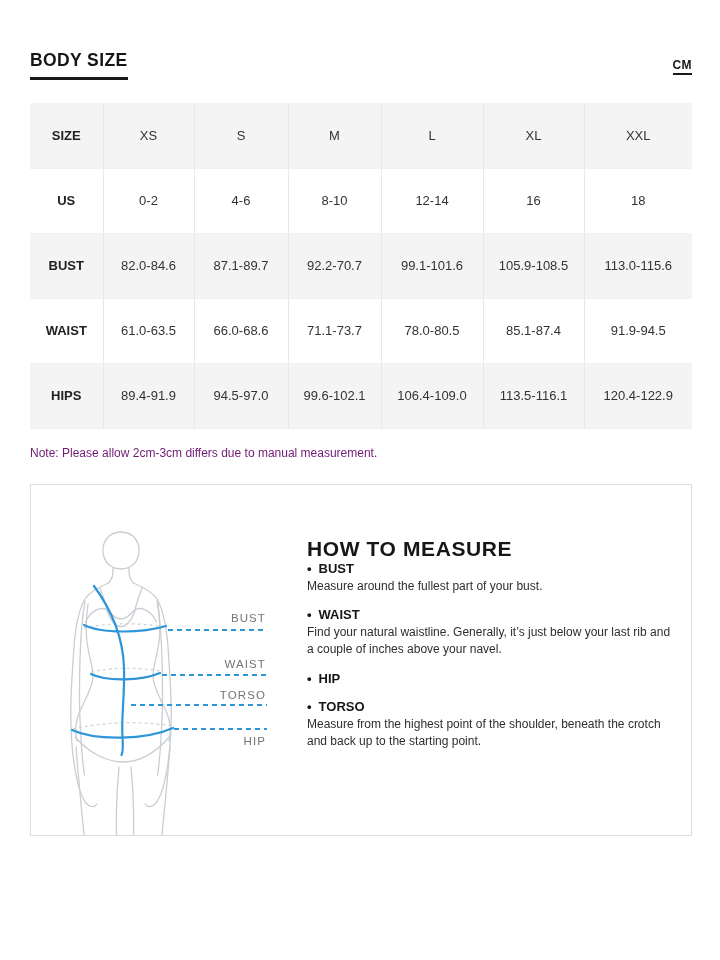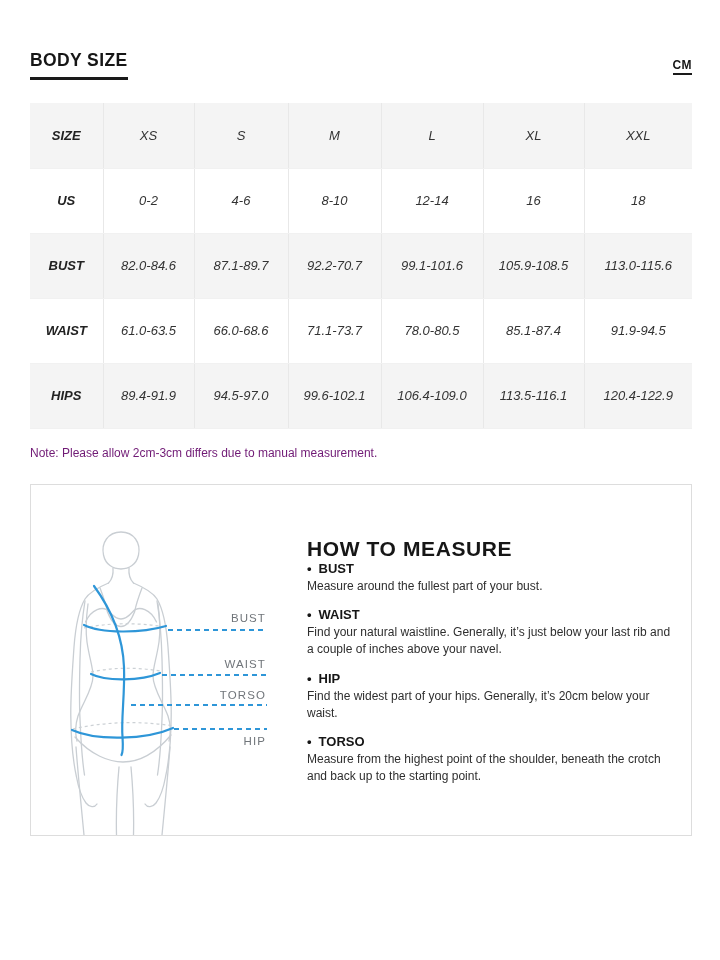--- a/index.html
+++ b/index.html
@@ -8,21 +8,21 @@
   .page { width:720px; height:960px; background:#fff; padding:50px 28px 0 30px; overflow:hidden; }
 
   
   .hdr { display:flex; justify-content:space-between; align-items:center; }
   .title { font-size:17.5px; font-weight:700; letter-spacing:.4px; color:#161616;
            border-bottom:3px solid #1a1a1a; padding-bottom:6px; }
   .unit { font-size:12px; font-weight:700; color:#161616; letter-spacing:.4px;
           border-bottom:2px solid #1a1a1a; padding-bottom:1px; margin-top:3px; cursor:pointer; }
 
   
-  table { width:100%; border-collapse:collapse; table-layout:fixed; margin-top:23px;font-style:italic; }
+  table { width:100%; border-collapse:collapse; table-layout:fixed; margin-top:23px; }
   col.c0{width:73px} col.c1{width:91px} col.c2{width:94px} col.c3{width:93px}
   col.c4{width:102px} col.c5{width:101px} col.c6{width:108px}
   th, td { height:65px; text-align:center; vertical-align:middle; font-size:13px;
            font-weight:400; color:#333; border-left:1px solid #e8e8e8;
            border-bottom:1px solid #f1f1f1; }
   th:first-child, td:first-child { border-left:none; font-weight:700; color:#222; }
   thead th { background:#f4f4f4; }
   tbody tr:nth-child(even) td { background:#f4f4f4; }
 
   .note { margin-top:17px; font-size:12px; color:#701a75; }
@@ -178,21 +178,20 @@
       <div class="m-section">
         <h3>BUST</h3>
         <p>Measure around the fullest part of your bust.</p>
       </div>
       <div class="m-section">
         <h3>WAIST</h3>
         <p>Find your natural waistline. Generally, it’s just below your last rib and a couple of inches above your navel.</p>
       </div>
       <div class="m-section">
         <h3>HIP</h3>
-        <p>Find the widest part of your hips. Generally, it’s 20cm below your waist.</p>
       </div>
       <div class="m-section">
         <h3>TORSO</h3>
         <p>Measure from the highest point of the shoulder, beneath the crotch and back up to the starting point.</p>
       </div>
     </div>
 
   </div>
 </div>
 

